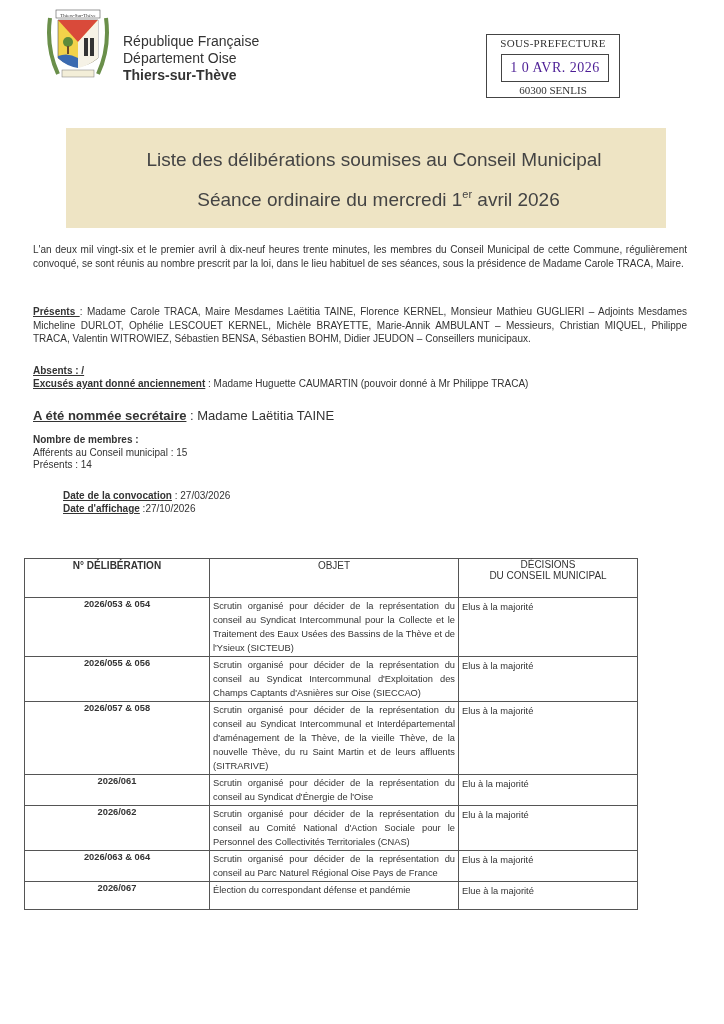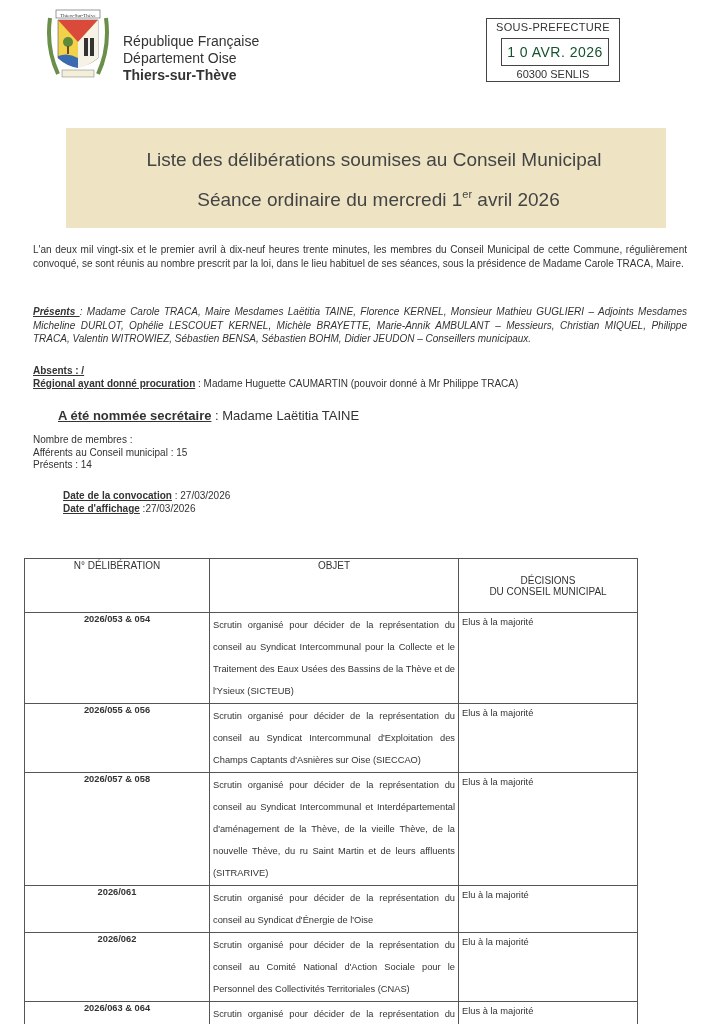--- a/index.html
+++ b/index.html
@@ -9,52 +9,52 @@
     font-family: "Liberation Sans", sans-serif; color: #333;
   }
   .crest {
     position: absolute; left: 44px; top: 8px; width: 68px; height: 76px;
   }
   .header-text {
     position: absolute; left: 123px; top: 33px; font-size: 14px; line-height: 17px; color: #333;
   }
   .header-text .town { font-weight: bold; }
   .stamp {
-    position: absolute; left: 486px; top: 18px; width: 132px; height: 62px;
-    border: 1.5px solid #444; font-family: Liberation Sans, sans-serif;
+    position: absolute; left: 486px; top: 34px; width: 132px; height: 62px;
+    border: 1.5px solid #444; font-family: Liberation Serif, serif;
   }
   .stamp .top { position: absolute; left: 0; right: 0; top: 2px; text-align: center; font-size: 11px; letter-spacing: 0.3px; color: #333; }
   .stamp .inner {
     position: absolute; left: 14px; top: 19px; width: 106px; height: 26px; border: 1.5px solid #444;
-    text-align: center; font-size: 14px; line-height: 26px; color: #14532d; letter-spacing: 0.5px;
+    text-align: center; font-size: 14px; line-height: 26px; color: #4c1d95; letter-spacing: 0.5px;
   }
   .stamp .bottom { position: absolute; left: 0; right: 0; bottom: 1px; text-align: center; font-size: 11px; color: #333; }
   .title-band {
     position: absolute; left: 66px; top: 128px; width: 600px; height: 100px;
     background: #eee4c4; text-align: center; color: #444;
   }
   .title-band .l1 { position: absolute; top: 21px; left: 0; right: 0; font-size: 19px; margin-left: 16px; }
   .title-band .l2 { position: absolute; top: 60px; left: 0; right: 0; font-size: 19px; padding-left: 25px; }
   .title-band sup { font-size: 11px; vertical-align: 8px; }
   .body { position: absolute; left: 33px; width: 654px; font-size: 10px; line-height: 13.5px; color: #333; text-align: justify; }
   .u { text-decoration: underline; font-weight: bold; }
   .p1 { top: 243px; }
-  .p2 { top: 305px; font-style: italic; }
+  .p2 { top: 305px; }
   .absents { position: absolute; left: 33px; top: 364px; font-size: 10px; line-height: 13px; color: #333; }
-  .secretaire { position: absolute; left: 33px; top: 408px; font-size: 13px; color: #333; margin-left: 25px; }
+  .secretaire { position: absolute; left: 33px; top: 408px; font-size: 13px; color: #333; }
   .members { position: absolute; left: 33px; top: 434px; font-size: 10px; line-height: 12.5px; color: #333; }
   .dates { position: absolute; left: 31px; top: 490px; font-size: 10px; line-height: 12.5px; color: #333; margin-left: 32px; }
   table.delib {
     position: absolute; left: 24px; top: 558px; width: 614px; border-collapse: collapse;
     font-size: 9.3px; color: #333;
   }
   table.delib td, table.delib th { border: 1px solid #555; vertical-align: top; padding: 1px 3px; }
   table.delib th { font-weight: normal; font-size: 10px; height: 36px; text-align: center; }
   .c1 { width: 178px; font-weight: bold; text-align: center; }
-  .c2 { width: 242px; text-align: justify; line-height: 22px; }
+  .c2 { width: 242px; text-align: justify; line-height: 14px; }
   .c3 { padding-top: 4px !important; }
 </style>
 </head>
 <body>
 
 <div class="crest">
   <svg width="68" height="76" viewBox="0 0 68 76">
     <path d="M6 10 Q2 40 14 66" stroke="#6a8f4a" stroke-width="4" fill="none"></path>
     <path d="M62 10 Q66 40 54 66" stroke="#6a8f4a" stroke-width="4" fill="none"></path>
     <rect x="12" y="2" width="44" height="8" fill="#fff" stroke="#555" stroke-width="0.6"></rect>
@@ -89,44 +89,44 @@
 </div>
 
 <div class="body p1">L'an deux mil vingt-six et le premier avril à dix-neuf heures trente minutes, les membres du Conseil Municipal de cette Commune, régulièrement convoqué, se sont réunis au nombre prescrit par la loi, dans le lieu habituel de ses séances, sous la présidence de Madame Carole TRACA, Maire.</div>
 
 <div class="body p2">
   <span class="u">Présents </span><span>: Madame Carole TRACA, Maire Mesdames Laëtitia TAINE, Florence KERNEL, Monsieur Mathieu GUGLIERI – Adjoints Mesdames Micheline DURLOT, Ophélie LESCOUET KERNEL, Michèle BRAYETTE, Marie-Annik AMBULANT – Messieurs, Christian MIQUEL, Philippe TRACA, Valentin WITROWIEZ, Sébastien BENSA, Sébastien BOHM, Didier JEUDON – Conseillers municipaux.</span>
 </div>
 
 <div class="absents">
   <div><span class="u">Absents : /</span></div>
-  <div><span class="u">Régional ayant donné procuration</span><span> : Madame Huguette CAUMARTIN (pouvoir donné à Mr Philippe TRACA)</span></div>
+  <div><span class="u">Excusés ayant donné anciennement</span><span> : Madame Huguette CAUMARTIN (pouvoir donné à Mr Philippe TRACA)</span></div>
 </div>
 
 <div class="secretaire">
   <span class="u">A été nommée secrétaire</span><span> : Madame Laëtitia TAINE</span>
 </div>
 
 <div class="members">
-  <div style="font-weight:normal">Nombre de membres :</div>
+  <div style="font-weight:bold">Nombre de membres :</div>
   <div>Afférents au Conseil municipal : 15</div>
   <div>Présents : 14</div>
 </div>
 
 <div class="dates">
   <div><span class="u">Date de la convocation</span><span> : 27/03/2026</span></div>
-  <div><span class="u">Date d'affichage</span><span> :27/03/2026</span></div>
+  <div><span class="u">Date d'affichage</span><span> :27/10/2026</span></div>
 </div>
 
 <table class="delib">
   <thead>
     <tr>
-      <th class="c1" style="font-weight:normal">N° DÉLIBÉRATION</th>
+      <th class="c1" style="font-weight:bold">N° DÉLIBÉRATION</th>
       <th>OBJET</th>
-      <th style="white-space:pre-line;padding-top:16px">DÉCISIONS
+      <th style="white-space:pre-line;padding-top:0">DÉCISIONS
 DU CONSEIL MUNICIPAL</th>
     </tr>
   </thead>
   <tbody>
     <tr>
         <td class="c1">2026/053 &amp; 054</td>
         <td class="c2">Scrutin organisé pour décider de la représentation du conseil au Syndicat Intercommunal pour la Collecte et le Traitement des Eaux Usées des Bassins de la Thève et de l'Ysieux (SICTEUB)</td>
         <td class="c3">Elus à la majorité</td>
       </tr>
     <tr>

